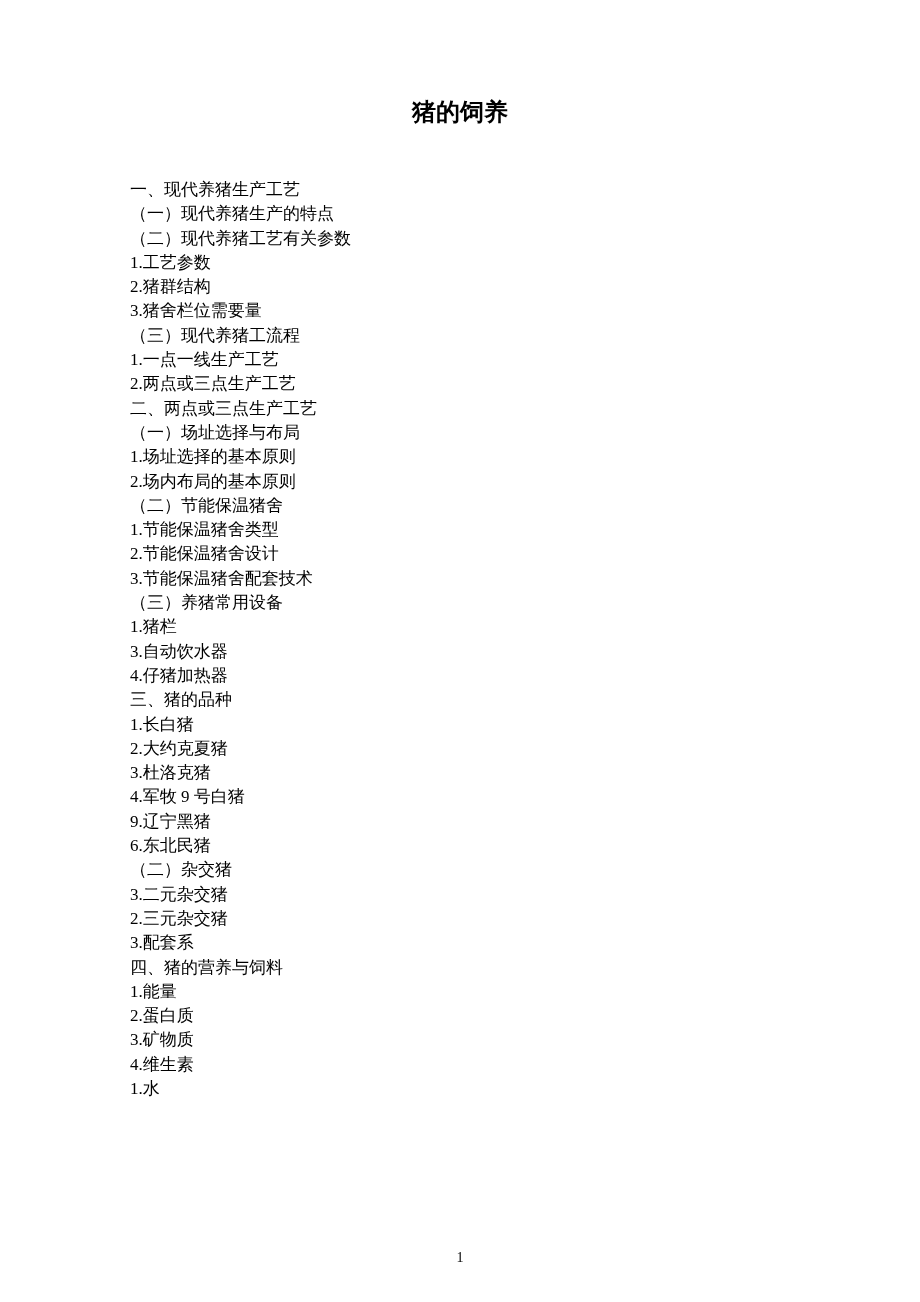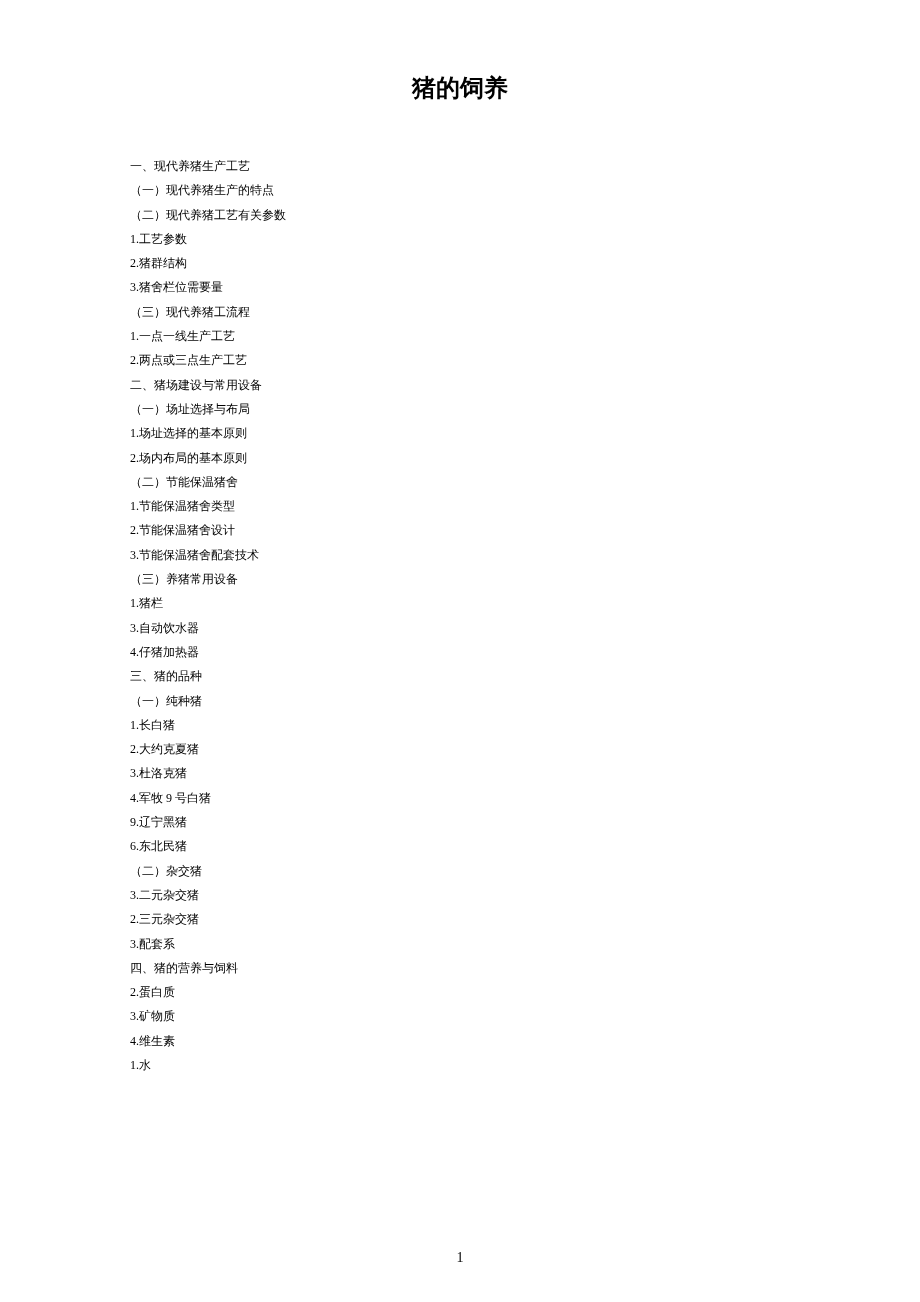--- a/index.html
+++ b/index.html
@@ -8,31 +8,31 @@
       box-sizing: border-box;
     }
     body {
       background: #ffffff;
       font-family: "SimSun", "宋体", serif;
       width: 920px;
       height: 1302px;
       position: relative;
     }
     .page {
-      padding: 72px 130px 0 130px;
+      padding: 96px 130px 0 130px;
     }
     .title {
       text-align: center;
       font-size: 24px;
       font-weight: bold;
       font-family: "SimHei", "黑体", sans-serif;
       margin-bottom: 50px;
     }
     .toc {
-      font-size: 12px;
+      font-size: 17px;
       line-height: 24.3px;
       color: #000;
     }
     .toc-line {
       white-space: nowrap;
     }
     .page-number {
       position: absolute;
       bottom: 36px;
       left: 0;
@@ -50,44 +50,44 @@
   <div class="toc" id="toc-container">
       <div class="toc-line">一、现代养猪生产工艺</div>
       <div class="toc-line">（一）现代养猪生产的特点</div>
       <div class="toc-line">（二）现代养猪工艺有关参数</div>
       <div class="toc-line">1.工艺参数</div>
       <div class="toc-line">2.猪群结构</div>
       <div class="toc-line">3.猪舍栏位需要量</div>
       <div class="toc-line">（三）现代养猪工流程</div>
       <div class="toc-line">1.一点一线生产工艺</div>
       <div class="toc-line">2.两点或三点生产工艺</div>
-      <div class="toc-line">二、猪场建设与常用设备</div>
+      <div class="toc-line">二、两点或三点生产工艺</div>
       <div class="toc-line">（一）场址选择与布局</div>
       <div class="toc-line">1.场址选择的基本原则</div>
       <div class="toc-line">2.场内布局的基本原则</div>
       <div class="toc-line">（二）节能保温猪舍</div>
       <div class="toc-line">1.节能保温猪舍类型</div>
       <div class="toc-line">2.节能保温猪舍设计</div>
       <div class="toc-line">3.节能保温猪舍配套技术</div>
       <div class="toc-line">（三）养猪常用设备</div>
       <div class="toc-line">1.猪栏</div>
       <div class="toc-line">3.自动饮水器</div>
       <div class="toc-line">4.仔猪加热器</div>
       <div class="toc-line">三、猪的品种</div>
-      <div class="toc-line">（一）纯种猪</div>
       <div class="toc-line">1.长白猪</div>
       <div class="toc-line">2.大约克夏猪</div>
       <div class="toc-line">3.杜洛克猪</div>
       <div class="toc-line">4.军牧 9 号白猪</div>
       <div class="toc-line">9.辽宁黑猪</div>
       <div class="toc-line">6.东北民猪</div>
       <div class="toc-line">（二）杂交猪</div>
       <div class="toc-line">3.二元杂交猪</div>
       <div class="toc-line">2.三元杂交猪</div>
       <div class="toc-line">3.配套系</div>
       <div class="toc-line">四、猪的营养与饲料</div>
+      <div class="toc-line">1.能量</div>
       <div class="toc-line">2.蛋白质</div>
       <div class="toc-line">3.矿物质</div>
       <div class="toc-line">4.维生素</div>
       <div class="toc-line">1.水</div>
     </div>
 </div>
 <div class="page-number">1</div>
 
 </body></html>

